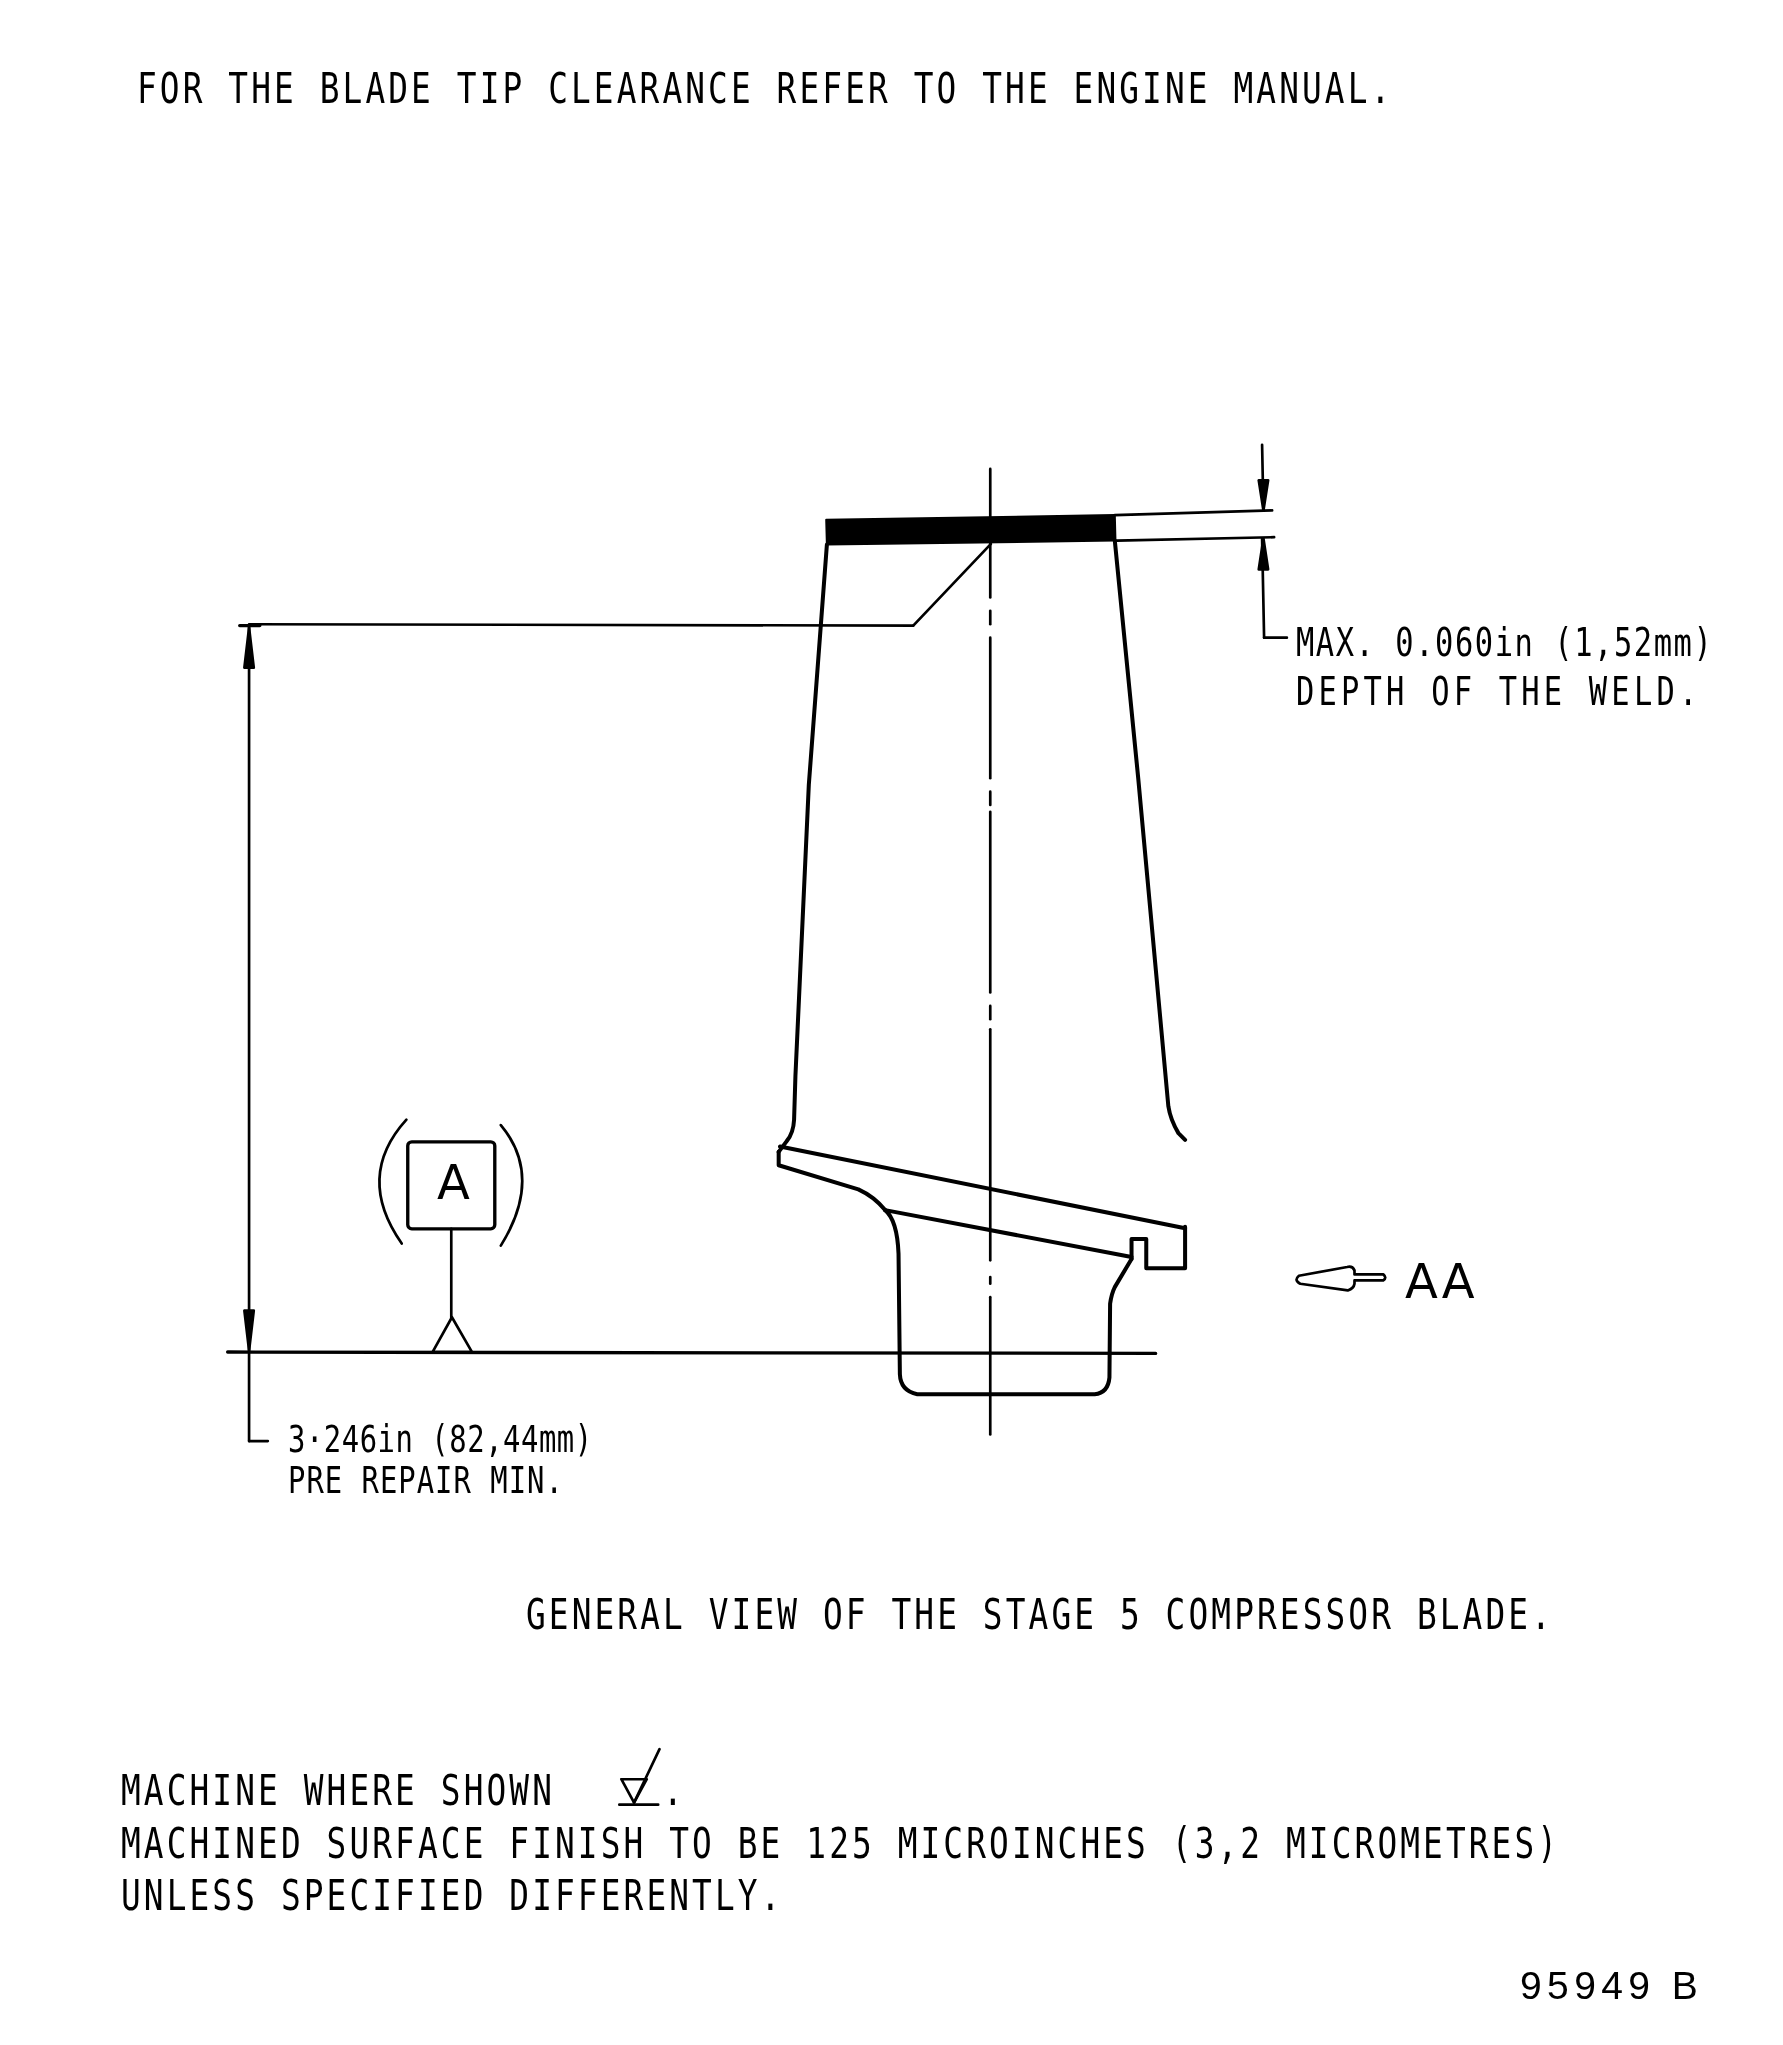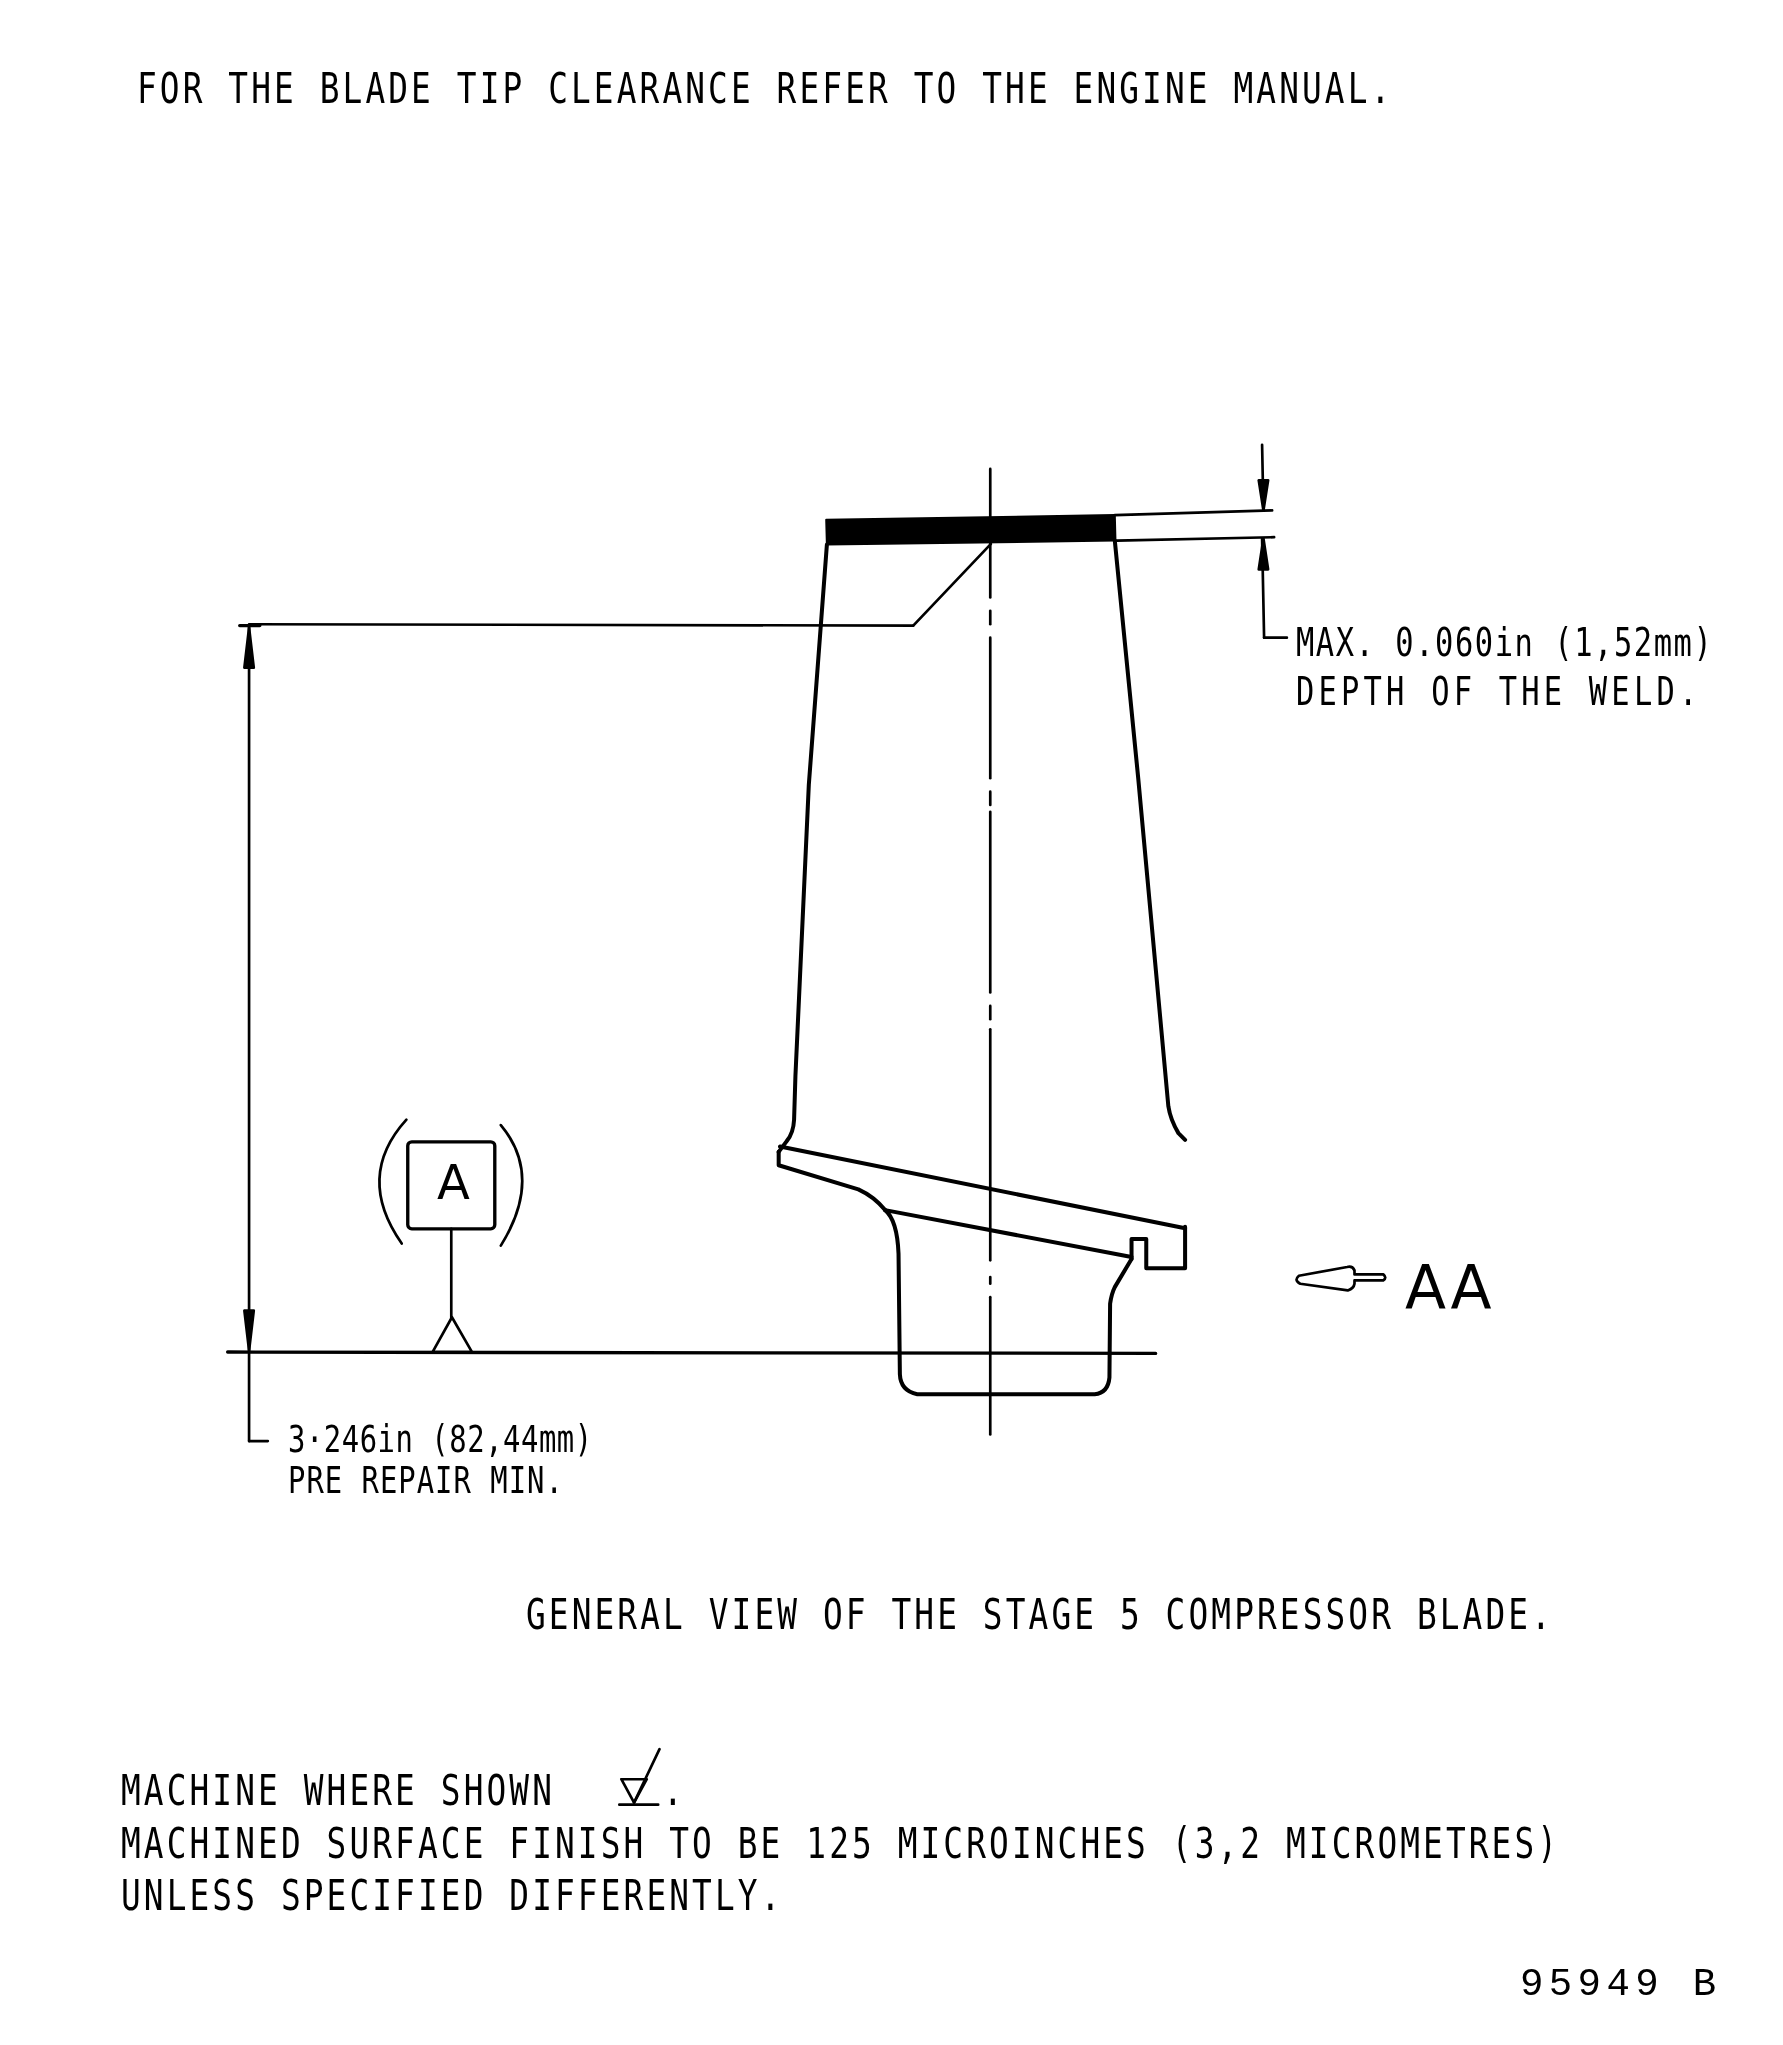--- a/index.html
+++ b/index.html
@@ -17,23 +17,23 @@
   .narrow { transform: scaleX(0.78); }
   .note-top { left: 137px; top: 60px; font-size: 42px; letter-spacing: 4px; }
   .weld-1 { left: 1296px; top: 615px; font-size: 39px; letter-spacing: 2px; }
   .weld-2 { left: 1296px; top: 664px; font-size: 39px; letter-spacing: 5.4px; }
   .dim-1 { left: 288px; top: 1413px; font-size: 37px; letter-spacing: 0.7px; }
   .dim-2 { left: 288px; top: 1454px; font-size: 37px; letter-spacing: 1.3px; }
   .caption { left: 526px; top: 1586px; font-size: 42px; letter-spacing: 4px; }
   .fin-1 { left: 121px; top: 1762px; font-size: 42px; letter-spacing: 4px; }
   .fin-2 { left: 121px; top: 1815px; font-size: 42px; letter-spacing: 4px; }
   .fin-3 { left: 121px; top: 1867px; font-size: 42px; letter-spacing: 4px; }
-  .view-label { left: 1405px; top: 1249px; font-family: "DejaVu Sans", "Liberation Sans", sans-serif; font-size: 60px; letter-spacing: 2.7px; }
+  .view-label { left: 1405px; top: 1249px; font-family: "DejaVu Sans", "Liberation Sans", sans-serif; font-size: 48px; letter-spacing: 2.7px; }
   .datum-letter { left: 437px; top: 1150px; font-family: "DejaVu Sans", "Liberation Sans", sans-serif; font-size: 48px; }
-  .drawing-no { left: 1520px; top: 1958px; font-family: Liberation Mono, monospace; font-size: 39px; letter-spacing: 5.4px; }
+  .drawing-no { left: 1520px; top: 1958px; font-family: Liberation Sans, sans-serif; font-size: 39px; letter-spacing: 5.4px; }
 </style>
 </head>
 <body>
 
 <div class="sheet">
 
   <svg width="1783" height="2046" viewBox="0 0 2663 3055">
     <g fill="none" stroke="#000" stroke-linecap="round" stroke-linejoin="round">
 
       <g stroke-width="4">

